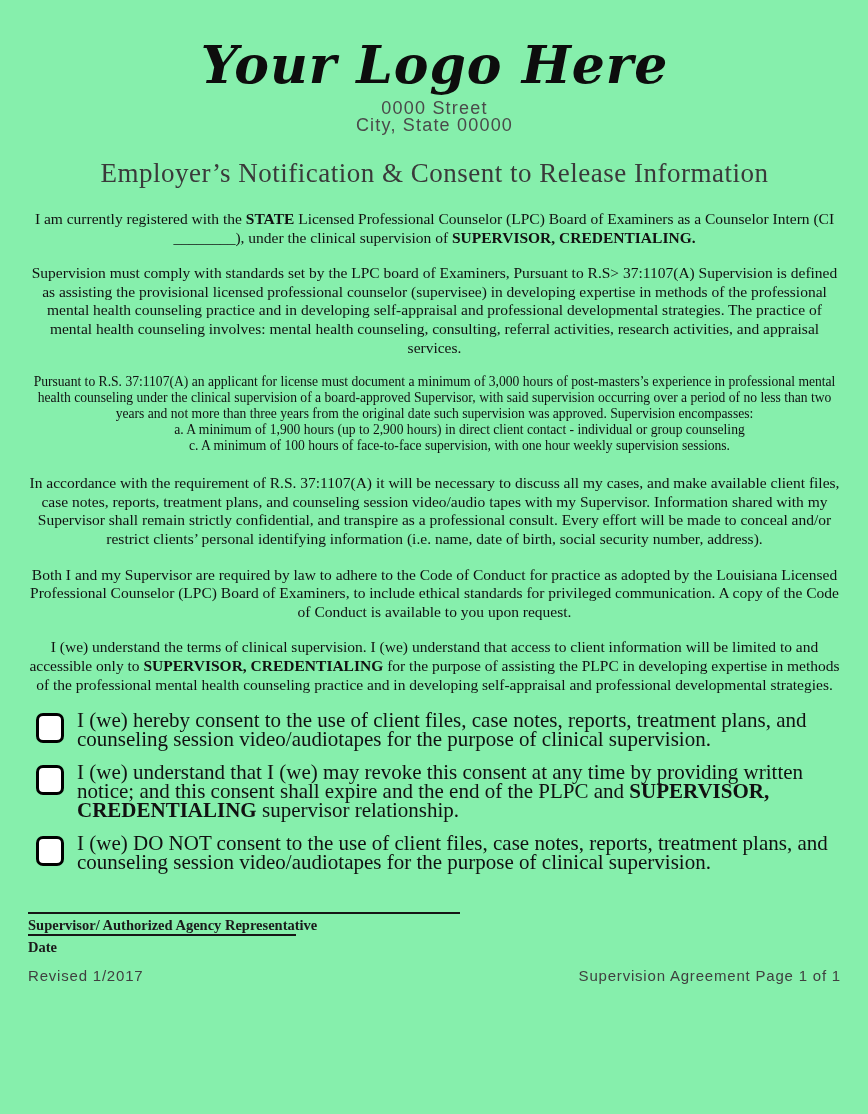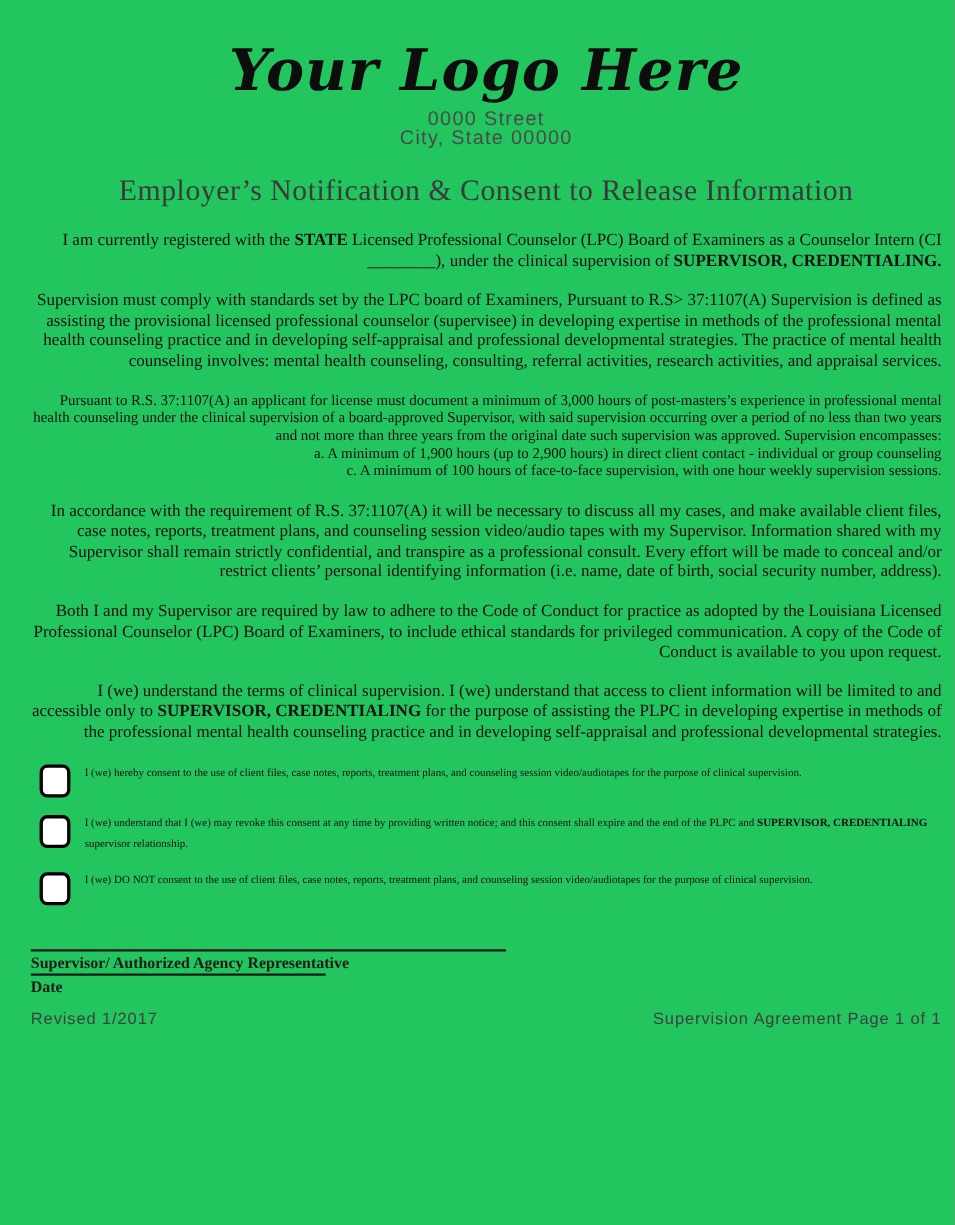--- a/index.html
+++ b/index.html
@@ -1,26 +1,26 @@
 <!DOCTYPE html>
 <html><head>
 <meta charset="utf-8">
 <style>
   html, body { margin: 0; padding: 0; background: #888; }
   .page {
     position: relative;
     width: 868px;
     height: 1114px;
     margin: 0 auto;
-    background: #22c55e;
+    background: #86efac;
     font-family: "Liberation Serif", serif;
     color: #111;
     overflow: hidden;
     box-sizing: border-box;
-    padding: 34px 12px 0 28px;
+    padding: 34px 27px 0 28px;
   }
 
   
   .letterhead { text-align: center; }
   .logo {
     font-family: "DejaVu Serif", serif;
     font-style: italic;
     font-weight: 700;
     font-size: 52px;
     line-height: 62px;
@@ -54,21 +54,21 @@
     text-align: center;
     margin: 24px 0 0 0;
   }
 
   
   .content { margin-top: 21px; }
   .para {
     font-size: 15.5px;
     line-height: 18.6px;
     margin: 0 0 17px 0;
-    text-align: right;
+    text-align: center;
   }
   .para.small {
     font-size: 13.6px;
     line-height: 16px;
     margin-bottom: 20px;
   }
   .hang { text-indent: 50px; }
   .b { font-weight: 700; }
 
   
@@ -80,21 +80,21 @@
   .checkbox {
     flex: 0 0 auto;
     width: 22px;
     height: 24px;
     border: 3px solid #000;
     border-radius: 7px;
     background: #fff;
     margin: 2px 13px 0 8px;
   }
   .cb-text {
-    font-size: 10px;
+    font-size: 21px;
     line-height: 19px;
   }
 
   
   .sig-row {
     display: flex;
     justify-content: flex-end;
     margin-top: 40px;
     flex-direction: column;
   }

